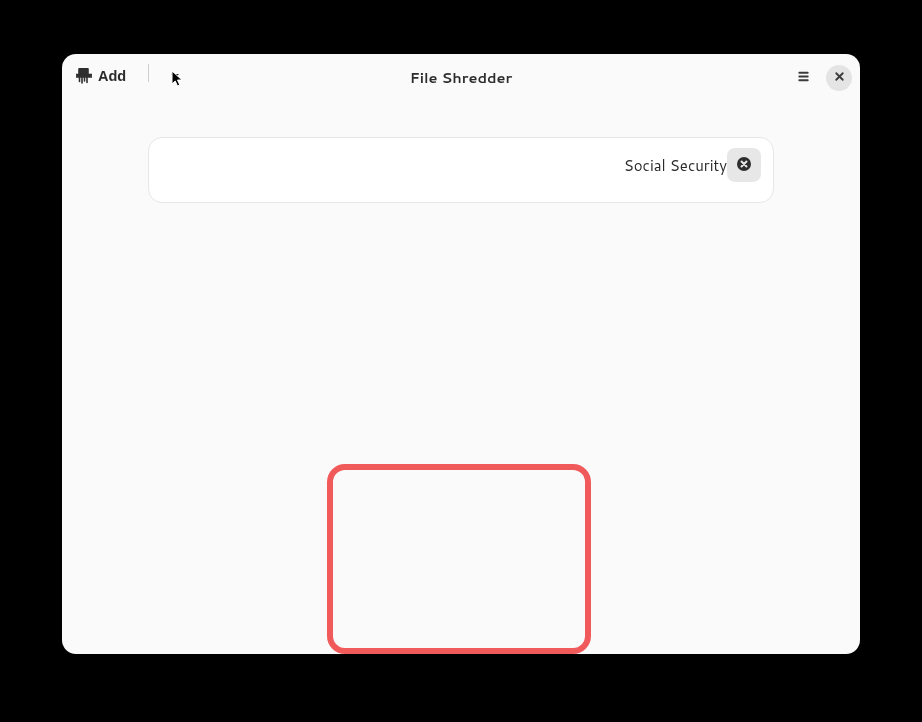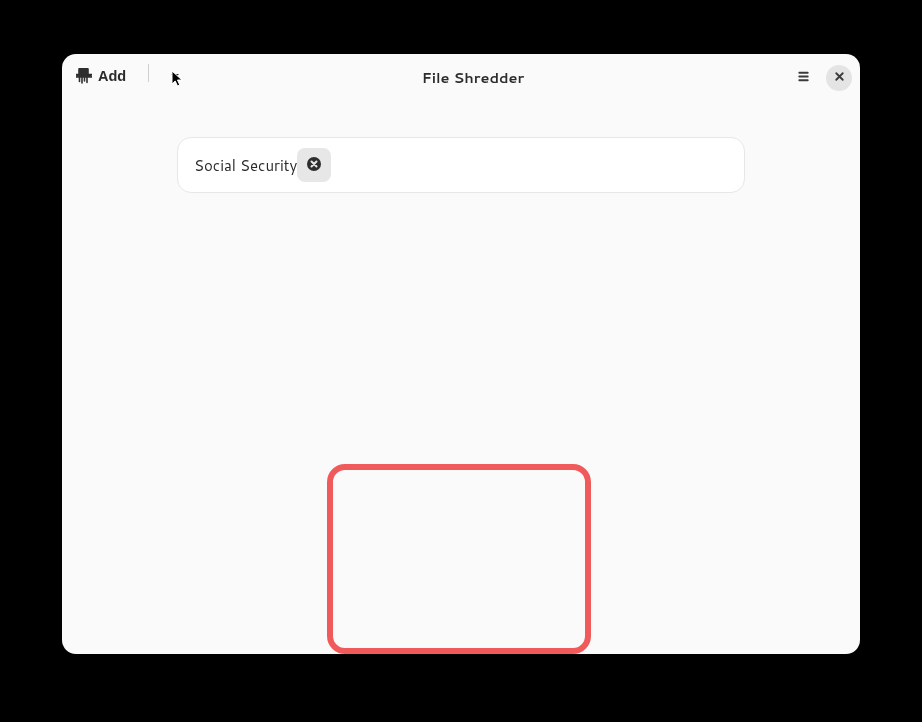--- a/index.html
+++ b/index.html
@@ -83,21 +83,20 @@
       color: #2e2e2e;
     }
     
     .app-title {
       position: absolute;
       left: 50%;
       transform: translateX(-50%);
       font-size: 14.5px;
       font-weight: 700;
       color: #2c2c2c;
-      margin-left: 12px;
     }
     
     .header-right {
       margin-left: auto;
       display: flex;
       align-items: center;
       gap: 10px;
     }
     
     .icon-btn {
@@ -118,28 +117,28 @@
     }
     
     .content {
       flex: 1;
       position: relative;
       padding-top: 36px;
     }
     
     .file-row {
       margin: 0 auto;
-      width: 568px;
+      width: 626px;
       background: #fff;
       border: 1px solid #e7e7e7;
       border-radius: 14px;
-      padding: 10px 12px 10px 16px;
-      display: flex;
-      align-items: center;
-      justify-content: flex-start;
+      padding: 10px 12px 20px 16px;
+      display: flex;
+      align-items: center;
+      justify-content: flex-end;
     }
     
     .file-info {
       display: flex;
       flex-direction: column;
       gap: 1px;
     }
     
     .file-name {
       font-size: 15px;

